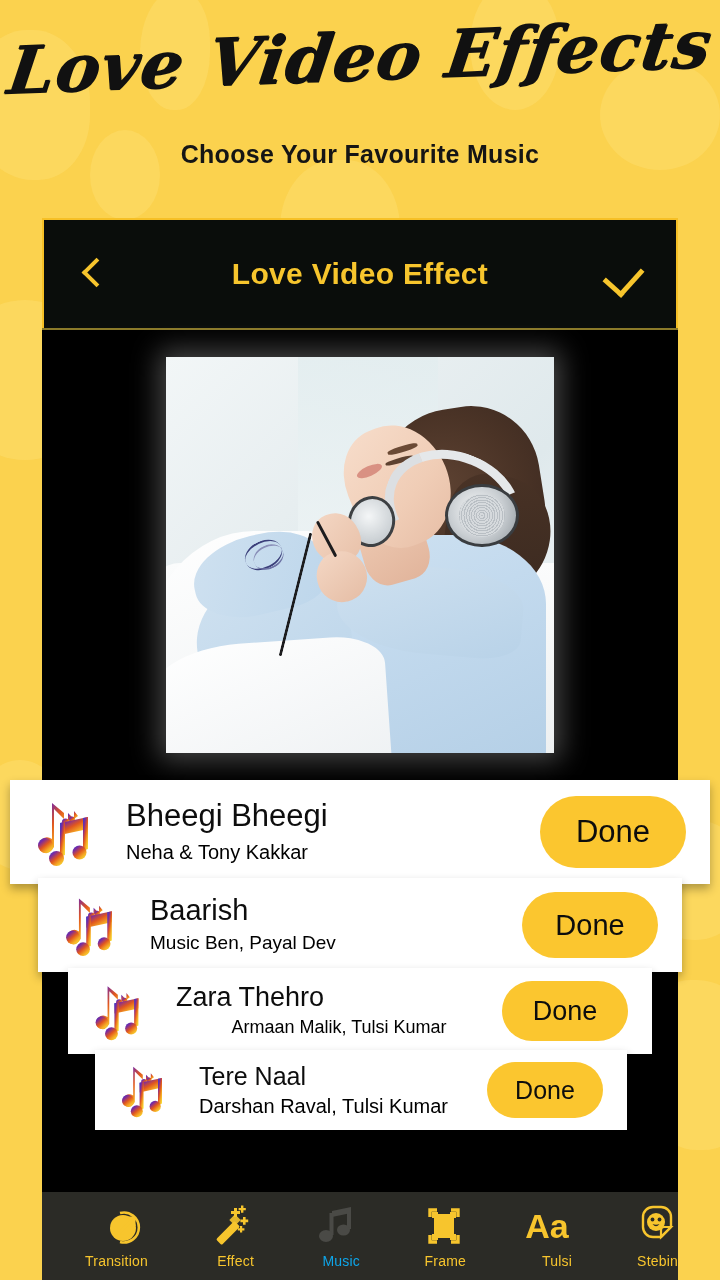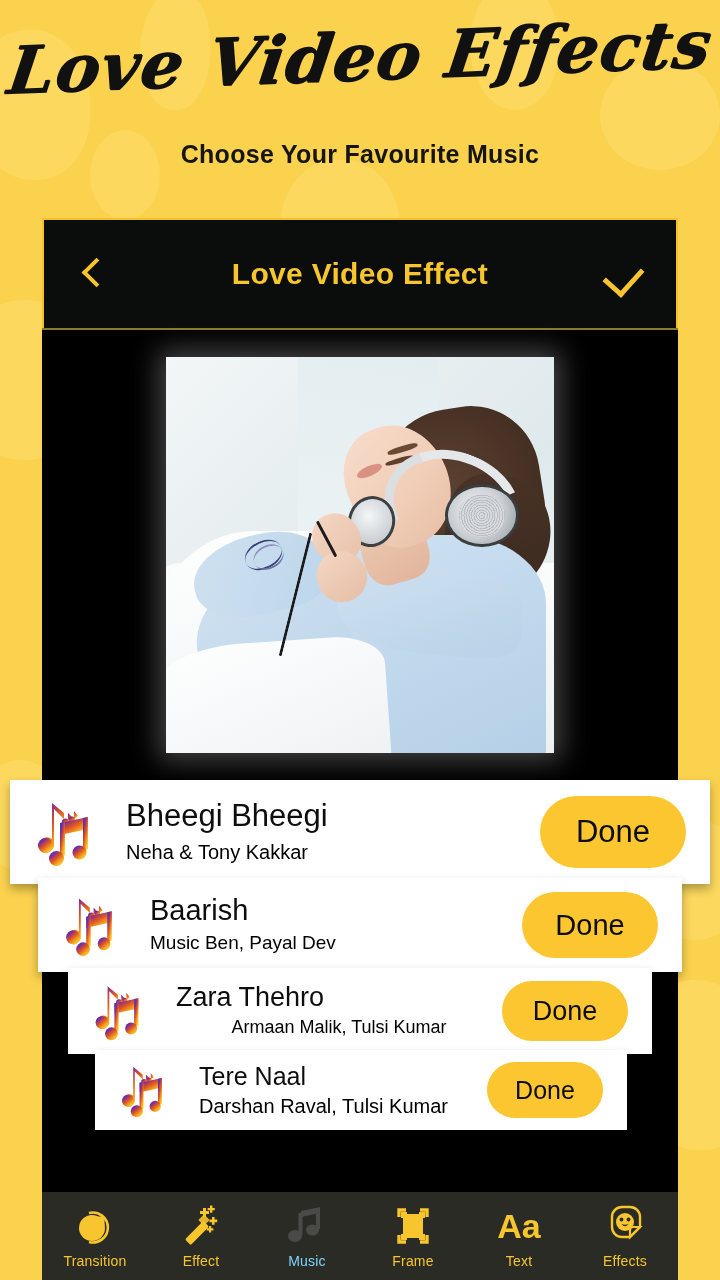--- a/index.html
+++ b/index.html
@@ -201,25 +201,25 @@
   .c2 .done-btn{width:126px;height:60px;font-size:27px;}
   .c3 .done-btn{width:116px;height:56px;font-size:25px;}
 
   
   .toolbar {
     position:absolute; left:42px; top:1192px; width:636px; height:88px;
     background:#2b2b26; display:flex; z-index:7;
   }
   .tb-item {
     flex:1 1 0; display:flex; flex-direction:column;
-    align-items:center; justify-content:center; gap:4px; cursor:pointer;
+    align-items:flex-end; justify-content:center; gap:4px; cursor:pointer;
   }
   .tb-ico { height:46px; display:flex; align-items:center; justify-content:center; }
   .tb-label { font-size:14px; color:#F7C52D; letter-spacing:.2px; }
-  .tb-item.dim .tb-label { color:#7dd3fc; }
+  .tb-item.dim .tb-label { color:#0ea5e9; }
 </style>
 </head>
 <body>
 
 <div class="bg-deco">
   <div class="blob b1"></div>
   <div class="blob b2"></div>
   <div class="blob b3"></div>
   <div class="blob b4"></div>
   <div class="blob b5"></div>
@@ -452,31 +452,31 @@
     </span>
     <span class="tb-label">Frame</span>
   </div>
 
   <div class="tb-item">
     <span class="tb-ico">
       <svg width="50" height="42" viewBox="0 0 50 42">
         <text x="25" y="33" text-anchor="middle" fill="#F7C52D" font-family="Liberation Sans, sans-serif" font-size="34" font-weight="bold">Aa</text>
       </svg>
     </span>
-    <span class="tb-label">Text</span>
+    <span class="tb-label">Tulsi</span>
   </div>
 
   <div class="tb-item">
     <span class="tb-ico">
       <svg width="44" height="42" viewBox="0 0 44 42">
         <path d="M9 12 a10 10 0 0 1 10-10 h8 a10 10 0 0 1 10 10 v10 l-10 10 h-8 a10 10 0 0 1-10-10z" fill="none" stroke="#F7C52D" stroke-width="2.4"></path>
         <path d="M37 22 l-10 10 v-7 a3 3 0 0 1 3-3z" fill="none" stroke="#F7C52D" stroke-width="2.2"></path>
         <circle cx="22" cy="17" r="9" fill="#F7C52D"></circle>
         <g fill="#2b2b26">
           <circle cx="18.5" cy="14.5" r="1.9"></circle>
             <circle cx="25.5" cy="14.5" r="1.9"></circle>
           <path d="M18.5 19 q3.5 4.5 7 0 q-3.5 1.6 -7 0z"></path>
         </g>
       </svg>
     </span>
-    <span class="tb-label">Effects</span>
+    <span class="tb-label">Stebin</span>
   </div>
 </div>
 
 </body></html>

